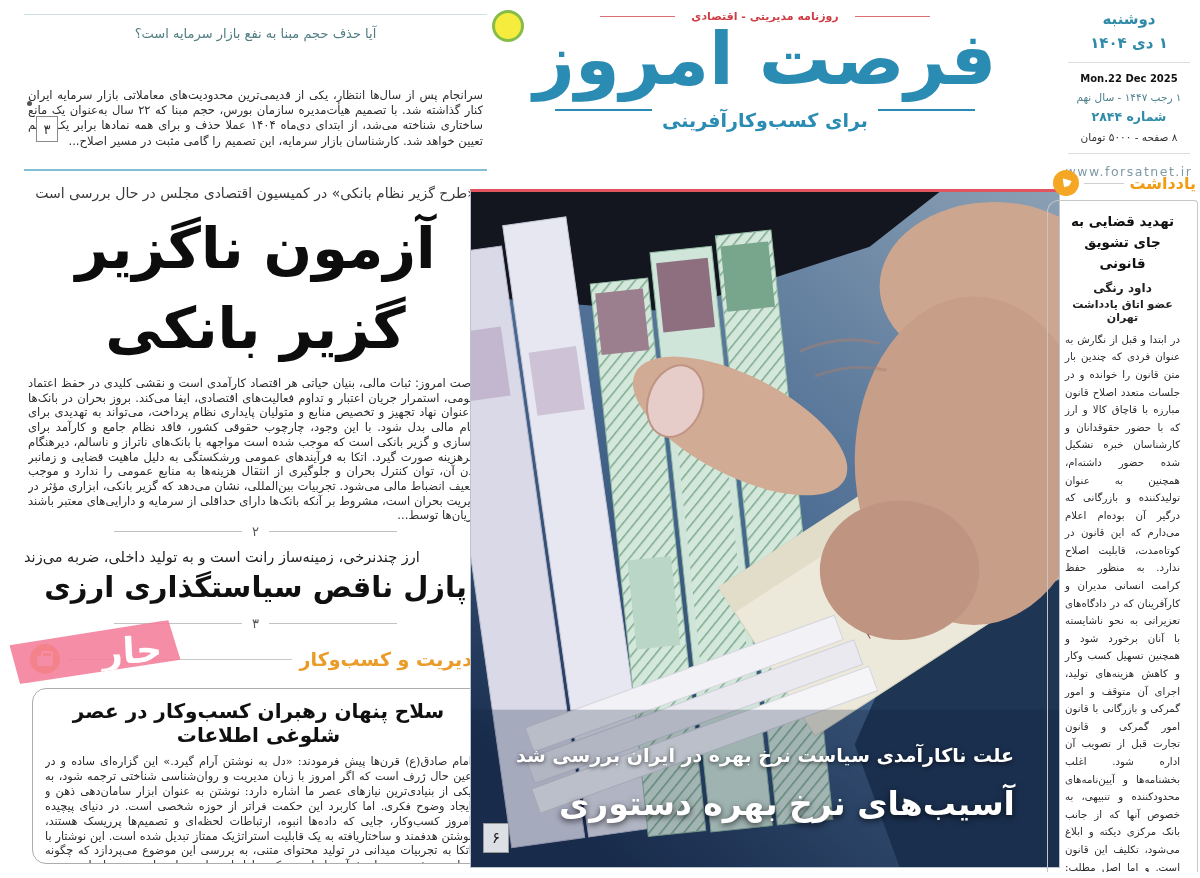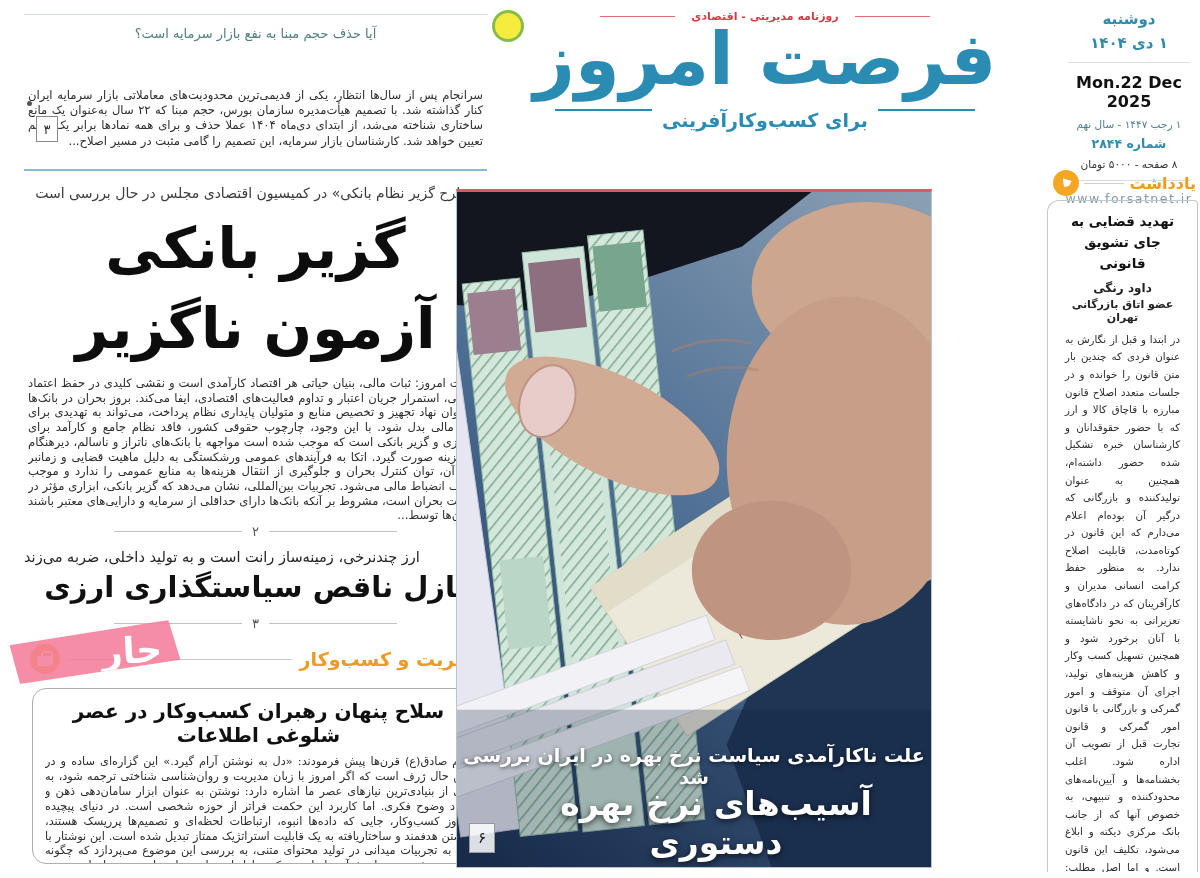--- a/index.html
+++ b/index.html
@@ -13,39 +13,39 @@
   .abs { position:absolute; }
   .just { text-align:justify; text-align-last:right; }
   .hrule { position:absolute; height:1px; background:#cfdfe6; }
   .pmark { display:flex; align-items:center; gap:10px; color:#555; font-size:13px; }
   .pmark .pline { flex:1; height:1px; background:#c2c2c2; }
   
   #dateblock { right:6px; top:6px; width:130px; text-align:center; }
   .d-weekday { color:#2f8ba8; font-weight:bold; font-size:15px; margin-top:4px; }
   .d-fa { color:#2f8ba8; font-weight:bold; font-size:15px; margin-top:6px; }
   .d-sep { height:1px; background:#d7dde0; margin:10px 4px; }
-  .d-en { color:#111; font-weight:bold; font-size:16px; direction:ltr; }
+  .d-en { color:#111; font-weight:bold; font-size:10px; direction:ltr; }
   .d-hijri { color:#4a7f8c; font-size:10.5px; margin-top:7px; }
   .d-issue { color:#2f8ba8; font-weight:bold; font-size:12.5px; margin-top:6px; }
   .d-pages { color:#333; font-size:10.5px; margin-top:7px; }
   .d-web { color:#7d9aa5; font-size:12.5px; letter-spacing:1.5px; direction:ltr; margin-top:4px; }
   
   #masthead { left:470px; top:0; width:590px; height:186px; }
   .m-type { display:flex; align-items:center; gap:16px; color:#cf3d44; font-size:11px;
             font-weight:bold; width:330px; margin:10px auto 0; }
   .m-type .tline { flex:1; height:1px; background:#cf3d44; opacity:.75; }
   .m-logo { color:#2b8cb3; font-size:72px; font-weight:bold; text-align:center;
             line-height:1.0; letter-spacing:-2px; }
   .m-circle { position:absolute; left:22px; top:10px; width:32px; height:32px;
               border-radius:50%; background:#f6ec3d; border:3px solid #86bd4a; }
   .m-tagline { display:flex; align-items:flex-start; gap:10px; color:#2b8cb3; font-size:19px;
                font-weight:bold; width:420px; margin:14px auto 0; }
   .m-tagline .tline { flex:1; height:2px; background:#2b8cb3; }
   
-  #photo { left:456px; top:189px; width:476px; height:679px; border:1px solid #b9c4cc;
+  #photo { left:470px; top:189px; width:590px; height:679px; border:1px solid #b9c4cc;
            border-top:3px solid #e25560; overflow:hidden; background:#41628a; }
   #photo svg { display:block; }
   .ph-kicker { left:0; right:0; top:552px; color:#fff; font-size:19px; font-weight:bold;
                text-align:center; text-shadow:0 1px 4px rgba(0,0,0,.65); }
   .ph-head { left:0; right:0; top:592px; color:#fff; font-size:33px; font-weight:bold;
              text-align:center; text-shadow:0 2px 6px rgba(0,0,0,.7);margin-left:44px; }
   .ph-pagebox { left:12px; bottom:14px; width:26px; height:30px; background:rgba(255,255,255,.85);
                 border:1px solid #999; display:flex; align-items:center; justify-content:center;
                 font-size:15px; color:#222; }
   
@@ -151,22 +151,22 @@
 
     <div class="lead-kicker">آیا حذف حجم مبنا به نفع بازار سرمایه است؟</div>
     <p class="lead-body just">سرانجام پس از سال‌ها انتظار، یکی از قدیمی‌ترین محدودیت‌های معاملاتی بازار سرمایه ایران کنار گذاشته شد. با تصمیم هیأت‌مدیره سازمان بورس، حجم مبنا که ۲۲ سال به‌عنوان یک مانع ساختاری شناخته می‌شد، از ابتدای دی‌ماه ۱۴۰۴ عملا حذف و برای همه نمادها برابر یک سهم تعیین خواهد شد. کارشناسان بازار سرمایه، این تصمیم را گامی مثبت در مسیر اصلاح...</p>
     <div class="lead-bullet"></div>
     <div class="lead-pagebox">۳</div>
 
     <div class="hrule" style="left:0; top:169px; width:463px; height:2px; background:#82bed6;"></div>
 
     <div class="main-kicker">«طرح گزیر نظام بانکی» در کمیسیون اقتصادی مجلس در حال بررسی است</div>
     <div class="main-head">
+      <div>آزمون ناگزیر</div>
       <div>گزیر بانکی</div>
-      <div>آزمون ناگزیر</div>
     </div>
     <p class="main-body just">فرصت امروز: ثبات مالی، بنیان حیاتی هر اقتصاد کارآمدی است و نقشی کلیدی در حفظ اعتماد عمومی، استمرار جریان اعتبار و تداوم فعالیت‌های اقتصادی، ایفا می‌کند. بروز بحران در بانک‌ها به عنوان نهاد تجهیز و تخصیص منابع و متولیان پایداری نظام پرداخت، می‌تواند به تهدیدی برای نظام مالی بدل شود. با این وجود، چارچوب حقوقی کشور، فاقد نظام جامع و کارآمد برای بازسازی و گزیر بانکی است که موجب شده است مواجهه با بانک‌های ناتراز و ناسالم، دیرهنگام و پرهزینه صورت گیرد. اتکا به فرآیندهای عمومی ورشکستگی به دلیل ماهیت قضایی و زمانبر بودن آن، توان کنترل بحران و جلوگیری از انتقال هزینه‌ها به منابع عمومی را ندارد و موجب تضعیف انضباط مالی می‌شود. تجربیات بین‌المللی، نشان می‌دهد که گزیر بانکی، ابزاری مؤثر در مدیریت بحران است، مشروط بر آنکه بانک‌ها دارای حداقلی از سرمایه و دارایی‌های معتبر باشند تا زیان‌ها توسط...</p>
     <div class="pmark pm2">
       <span class="pline"></span>
       <span>۲</span>
       <span class="pline"></span>
     </div>
 
     <div class="cur-kicker">ارز چندنرخی، زمینه‌ساز رانت است و به تولید داخلی، ضربه می‌زند</div>
     <div class="cur-head">پازل ناقص سیاستگذاری ارزی</div>
@@ -263,19 +263,19 @@
 
   <div id="sidebar" class="abs">
     <div class="sb-header">
       <span class="sb-title">یادداشت</span>
       <span class="sb-line"></span>
       <span class="pen-icon"></span>
     </div>
     <div class="sb-box">
       <div class="sb-head">تهدید قضایی به جای تشویق قانونی</div>
       <div class="sb-author">داود رنگی</div>
-      <div class="sb-role">عضو اتاق بازرگانی تهران</div>
+      <div class="sb-role">عضو اتاق یادداشت تهران</div>
       <p class="sb-body just">در ابتدا و قبل از نگارش به عنوان فردی که چندین بار متن قانون را خوانده و در جلسات متعدد اصلاح قانون مبارزه با قاچاق کالا و ارز که با حضور حقوقدانان و کارشناسان خبره تشکیل شده حضور داشته‌ام، همچنین به عنوان تولیدکننده و بازرگانی که درگیر آن بوده‌ام اعلام می‌دارم که این قانون در کوتاه‌مدت، قابلیت اصلاح ندارد. به منظور حفظ کرامت انسانی مدیران و کارآفرینان که در دادگاه‌های تعزیراتی به نحو ناشایسته با آنان برخورد شود و همچنین تسهیل کسب وکار و کاهش هزینه‌های تولید، اجرای آن متوقف و امور گمرکی و بازرگانی با قانون امور گمرکی و قانون تجارت قبل از تصویب آن اداره شود. اغلب بخشنامه‌ها و آیین‌نامه‌های محدودکننده و تنبیهی، به خصوص آنها که از جانب بانک مرکزی دیکته و ابلاغ می‌شود، تکلیف این قانون است. و اما اصل مطلب: این روزها واژه خودتحریمی را زیاد می‌شنویم. می‌دانید این لغت اقتصاد ایران از کجا آمد؛ از قانون مبارزه با قاچاق کالا و ارز. بسیار جالب است که خودتحریمی در کشور ما قانون دارد. قانون مبارزه با قاچاق کالا و ارز (به ویژه نسخه مصوب ۱۳۹۲ و اصلاحیه‌های بعدی آن)، علی‌رغم هدف اصلی که مبارزه با قاچاق سازمان یافته است، به دلیل ابهامات و تناقض‌ها، چالش‌های جدی برای بازرگانان و فعالان اقتصاد قانونی و شفاف، ایجاد کرده است.</p>
 
     </div>
   </div>
 
 </div>
 
 </body></html>

